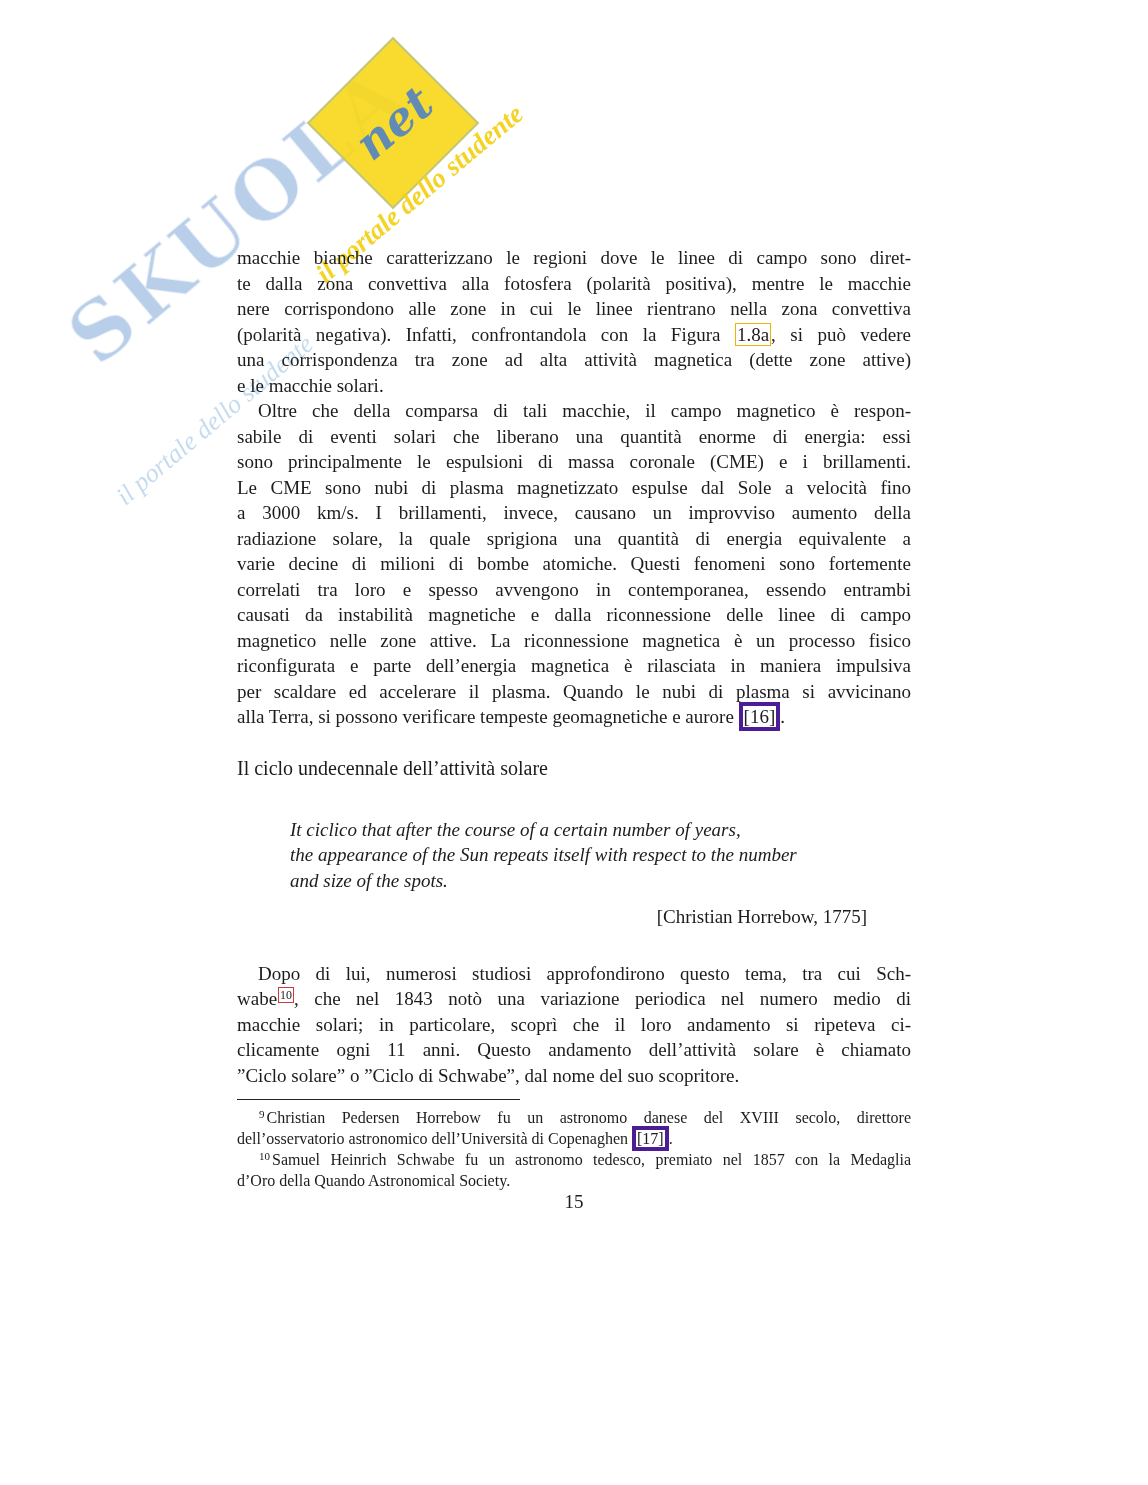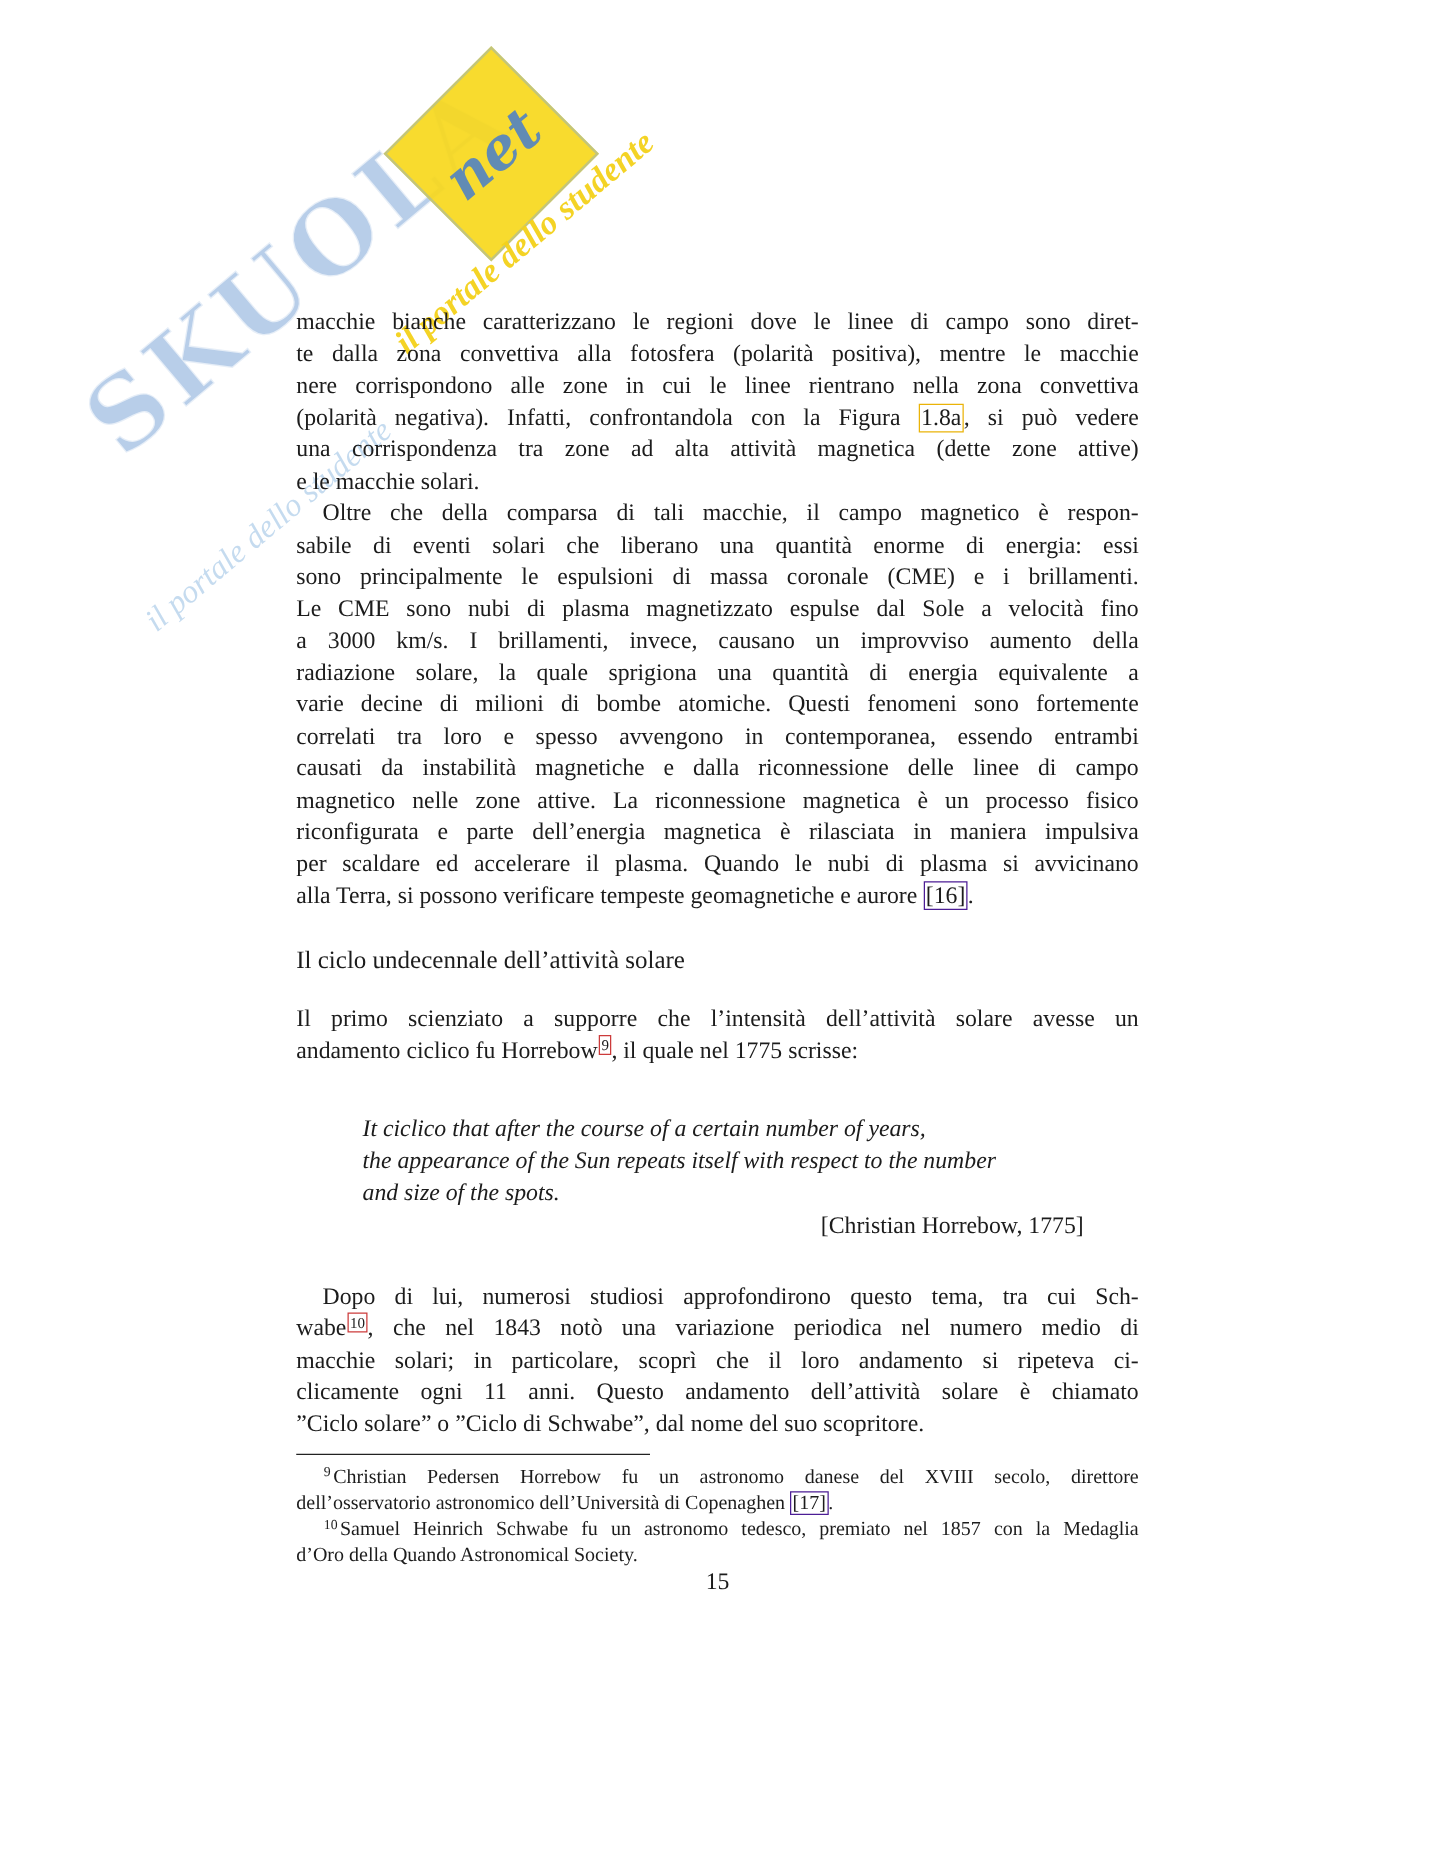--- a/index.html
+++ b/index.html
@@ -64,41 +64,41 @@
   .heading { font-size: 20px; font-weight: normal; margin: 27px 0 23px 0; }
 
   .quote {
     font-size: 19px; line-height: 25.5px; font-style: italic;
     margin: 37px 48px 0 53px;
   }
   .quote .line { text-align: left; }
 
   .attribution {
     font-size: 19px; line-height: 25.5px;
-    text-align: right; margin-right: 44px; margin-top: 1px;
+    text-align: right; margin-right: 44px; margin-top: 11px;
   }
 
   .para.after-attr { margin-top: 31px; font-family: Liberation Serif, serif; }
 
   .footnote-rule {
     width: 283px; height: 0;
     border-top: 1px solid #222;
     margin: 11px 0 7px 0;
   }
 
   .footnote { font-size: 16px; line-height: 21px; }
   .footnote .line { text-align: justify; text-align-last: justify; }
   .footnote .line.noj { text-align-last: left; }
   .footnote .line.indent { text-indent: 22px; }
 
   .pagenum { text-align: center; font-size: 19px; }
 
   
   .ref-red  { border: 1px solid #eab308; padding: 0 1px; }
-  .ref-green{ border: 1px solid #4c1d95; padding: 0 1px; }
+  .ref-green{ border: 4px solid #4c1d95; padding: 0 1px; }
   .sup-red  { font-size: 12px; vertical-align: 6px; line-height: 0; border: 1px solid #cc3b3b; padding: 0 1px; margin-left: 1px; }
   .sup-fn   { font-size: 11px; vertical-align: 5px; line-height: 0; margin-right: 2px; }
 </style>
 </head>
 <body>
 
 <div class="page">
 
   <div class="watermark">
     <div class="wm-tagline-blue">il portale dello studente</div>
@@ -126,24 +126,20 @@
         <div class="line"><span>radiazione solare, la quale sprigiona una quantità di energia equivalente a</span></div>
         <div class="line"><span>varie decine di milioni di bombe atomiche. Questi fenomeni sono fortemente</span></div>
         <div class="line"><span>correlati tra loro e spesso avvengono in contemporanea, essendo entrambi</span></div>
         <div class="line"><span>causati da instabilità magnetiche e dalla riconnessione delle linee di campo</span></div>
         <div class="line"><span>magnetico nelle zone attive. La riconnessione magnetica è un processo fisico</span></div>
         <div class="line"><span>riconfigurata e parte dell’energia magnetica è rilasciata in maniera impulsiva</span></div>
         <div class="line"><span>per scaldare ed accelerare il plasma. Quando le nubi di plasma si avvicinano</span></div>
         <div class="line noj"><span>alla Terra, si possono verificare tempeste geomagnetiche e aurore </span><span class="ref-green">[16]</span><span>.</span></div>
       </div>
       <div class="heading">Il ciclo undecennale dell’attività solare</div>
-      <div class="para">
-        <div class="line"><span>Il primo scienziato a supporre che l’intensità dell’attività solare avesse un</span></div>
-        <div class="line noj"><span>andamento ciclico fu Horrebow</span><span class="sup-red">9</span><span>, il quale nel 1775 scrisse:</span></div>
-      </div>
       <div class="quote">
         <div class="line noj"><span>It ciclico that after the course of a certain number of years,</span></div>
         <div class="line noj"><span>the appearance of the Sun repeats itself with respect to the number</span></div>
         <div class="line noj"><span>and size of the spots.</span></div>
       </div>
       <div class="attribution">[Christian Horrebow, 1775]</div>
       <div class="para after-attr">
         <div class="line indent"><span>Dopo di lui, numerosi studiosi approfondirono questo tema, tra cui Sch-</span></div>
         <div class="line"><span>wabe</span><span class="sup-red">10</span><span>, che nel 1843 notò una variazione periodica nel numero medio di</span></div>
         <div class="line"><span>macchie solari; in particolare, scoprì che il loro andamento si ripeteva ci-</span></div>

